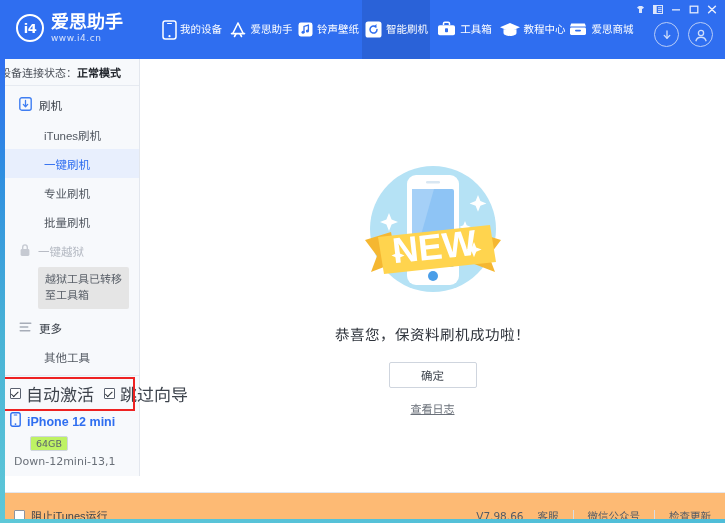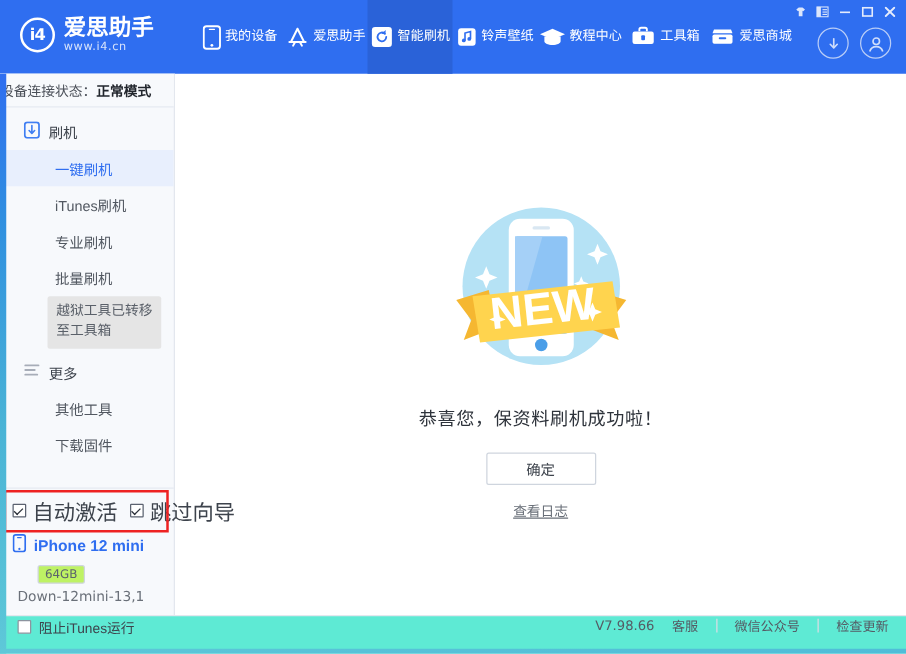--- a/index.html
+++ b/index.html
@@ -225,24 +225,25 @@
     margin-top: 12px;
     font-size: 11px; color: #6a7079;
     text-decoration: underline;
     cursor: pointer;
   }
 
   
   .statusbar {
     height: 31px; flex: 0 0 31px;
     border-top: 1px solid #e3e7ee;
-    background: #5eead4;
-    display: flex; align-items: flex-start;
+    background: #fdba74;
+    display: flex; align-items: flex-end;
     padding: 0 14px 0 14px;
     position: relative;
+    margin-top: 16px;
   }
   .sb-left { display: flex; align-items: center; gap: 6px; font-size: 11px; color: #3d434c; }
   .sb-right {
     margin-left: auto; display: flex; align-items: center;
     font-size: 10.5px; color: #555b64;
   }
   .sb-right .ver { margin-right: 14px; font-family: "DejaVu Sans", sans-serif; }
   .sb-sep { width: 1px; height: 11px; background: #d8dde4; margin: 0 14px; }
   .sb-link { cursor: pointer; }
 </style>
@@ -283,62 +284,62 @@
         <span class="nav-ico">
           <svg width="20" height="20" viewBox="0 0 20 20">
               <path d="M10 3 L15 13 M10 3 L5 13" stroke="#fff" stroke-width="1.6" fill="none" stroke-linecap="round"></path>
               <path d="M3.5 13.6 H16.5" stroke="#fff" stroke-width="1.6" stroke-linecap="round"></path>
               <path d="M6.5 16.5 L8 13.8 M13.5 16.5 L12 13.8" stroke="#fff" stroke-width="1.6" stroke-linecap="round"></path>
             </svg>
         </span>
         <span class="nav-label">爱思助手</span>
       </div>
 
-      <div class="nav-item active">
-        <span class="nav-ico">
-          <svg width="19" height="19" viewBox="0 0 19 19">
-              <rect x="1.5" y="1.5" width="16" height="16" rx="2.6" fill="#fff"></rect>
-              <path d="M13 9.5 a3.5 3.5 0 1 1 -1.1 -2.5" stroke="#2f6ef0" stroke-width="1.5" fill="none" stroke-linecap="round"></path>
-              <path d="M12.6 4 L12.3 7.3 L9.2 7" fill="#2f6ef0"></path>
-            </svg>
-        </span>
-        <span class="nav-label">智能刷机</span>
-      </div>
-
       <div class="nav-item">
         <span class="nav-ico">
           <svg width="17" height="19" viewBox="0 0 17 19">
               <rect x="1.5" y="2.5" width="14" height="14" rx="2.4" fill="#fff"></rect>
               <path d="M7 12.2 V6.4 L11.4 5.2 V11" stroke="#2f6ef0" stroke-width="1.3" fill="none" stroke-linecap="round"></path>
               <circle cx="6" cy="12.3" r="1.5" fill="#2f6ef0"></circle>
               <circle cx="10.4" cy="11.1" r="1.5" fill="#2f6ef0"></circle>
             </svg>
         </span>
         <span class="nav-label">铃声壁纸</span>
       </div>
 
-      <div class="nav-item">
-        <span class="nav-ico">
-          <svg width="22" height="19" viewBox="0 0 22 19">
-              <path d="M11 3 L21 7.3 L11 11.6 L1 7.3 Z" fill="#fff"></path>
-              <path d="M4.5 9.2 V13 c0 1.6 2.9 3 6.5 3 s6.5 -1.4 6.5 -3 V9.2" fill="#fff"></path>
-            </svg>
-        </span>
-        <span class="nav-label">教程中心</span>
+      <div class="nav-item active">
+        <span class="nav-ico">
+          <svg width="19" height="19" viewBox="0 0 19 19">
+              <rect x="1.5" y="1.5" width="16" height="16" rx="2.6" fill="#fff"></rect>
+              <path d="M13 9.5 a3.5 3.5 0 1 1 -1.1 -2.5" stroke="#2f6ef0" stroke-width="1.5" fill="none" stroke-linecap="round"></path>
+              <path d="M12.6 4 L12.3 7.3 L9.2 7" fill="#2f6ef0"></path>
+            </svg>
+        </span>
+        <span class="nav-label">智能刷机</span>
       </div>
 
       <div class="nav-item">
         <span class="nav-ico">
           <svg width="21" height="19" viewBox="0 0 21 19">
               <path d="M7.5 5 V3.6 a1.4 1.4 0 0 1 1.4 -1.4 h3.2 a1.4 1.4 0 0 1 1.4 1.4 V5" stroke="#fff" stroke-width="1.5" fill="none"></path>
               <rect x="2" y="5.2" width="17" height="10" rx="1.8" fill="#fff"></rect>
               <rect x="9" y="8.2" width="3" height="4" rx="0.8" fill="#2f6ef0"></rect>
             </svg>
         </span>
         <span class="nav-label">工具箱</span>
+      </div>
+
+      <div class="nav-item">
+        <span class="nav-ico">
+          <svg width="22" height="19" viewBox="0 0 22 19">
+              <path d="M11 3 L21 7.3 L11 11.6 L1 7.3 Z" fill="#fff"></path>
+              <path d="M4.5 9.2 V13 c0 1.6 2.9 3 6.5 3 s6.5 -1.4 6.5 -3 V9.2" fill="#fff"></path>
+            </svg>
+        </span>
+        <span class="nav-label">教程中心</span>
       </div>
 
       <div class="nav-item">
         <span class="nav-ico">
           <svg width="22" height="19" viewBox="0 0 22 19">
               <path d="M3 6.5 L4.2 3.6 h13.6 L19 6.5 Z" fill="#fff"></path>
               <rect x="3" y="7.6" width="16" height="7.4" rx="1.4" fill="#fff"></rect>
               <rect x="8" y="9.8" width="6" height="1.6" rx="0.8" fill="#2f6ef0"></rect>
             </svg>
         </span>
@@ -409,33 +410,42 @@
 
         <div class="group-head">
           <span>
             <svg width="13" height="14" viewBox="0 0 13 14">
                 <rect x="0.8" y="0.8" width="11.4" height="12.4" rx="2" fill="none" stroke="#3f7ef2" stroke-width="1.4"></rect>
                 <path d="M6.5 3.4 V9.6 M4.3 7.4 L6.5 9.8 L8.7 7.4" stroke="#3f7ef2" stroke-width="1.3" fill="none" stroke-linecap="round" stroke-linejoin="round"></path>
               </svg>
           </span>
           <span>刷机</span>
         </div>
+        <div class="sub-item">
+          <span>iTunes刷机</span>
+        </div>
         <div class="sub-item active">
           <span>一键刷机</span>
         </div>
         <div class="sub-item">
-          <span>iTunes刷机</span>
-        </div>
-        <div class="sub-item">
           <span>专业刷机</span>
         </div>
         <div class="sub-item">
           <span>批量刷机</span>
         </div>
 
+        <div class="group-head disabled">
+          <span>
+            <svg width="12" height="14" viewBox="0 0 12 14">
+                <rect x="1.6" y="6" width="8.8" height="7" rx="1.4" fill="#c6cad2"></rect>
+                <path d="M3.7 6 V4.2 a2.3 2.3 0 0 1 4.6 0 V6" fill="none" stroke="#c6cad2" stroke-width="1.4"></path>
+              </svg>
+          </span>
+          <span>一键越狱</span>
+        </div>
         <div class="tooltip-box">越狱工具已转移至工具箱</div>
 
         <div class="group-head">
           <span>
             <svg width="13" height="12" viewBox="0 0 13 12">
                 <rect x="0.5" y="1.5" width="12" height="1.5" rx="0.7" fill="#a7adb8"></rect>
                 <rect x="0.5" y="5.2" width="9" height="1.5" rx="0.7" fill="#a7adb8"></rect>
                 <rect x="0.5" y="8.9" width="11" height="1.5" rx="0.7" fill="#a7adb8"></rect>
               </svg>
           </span>

